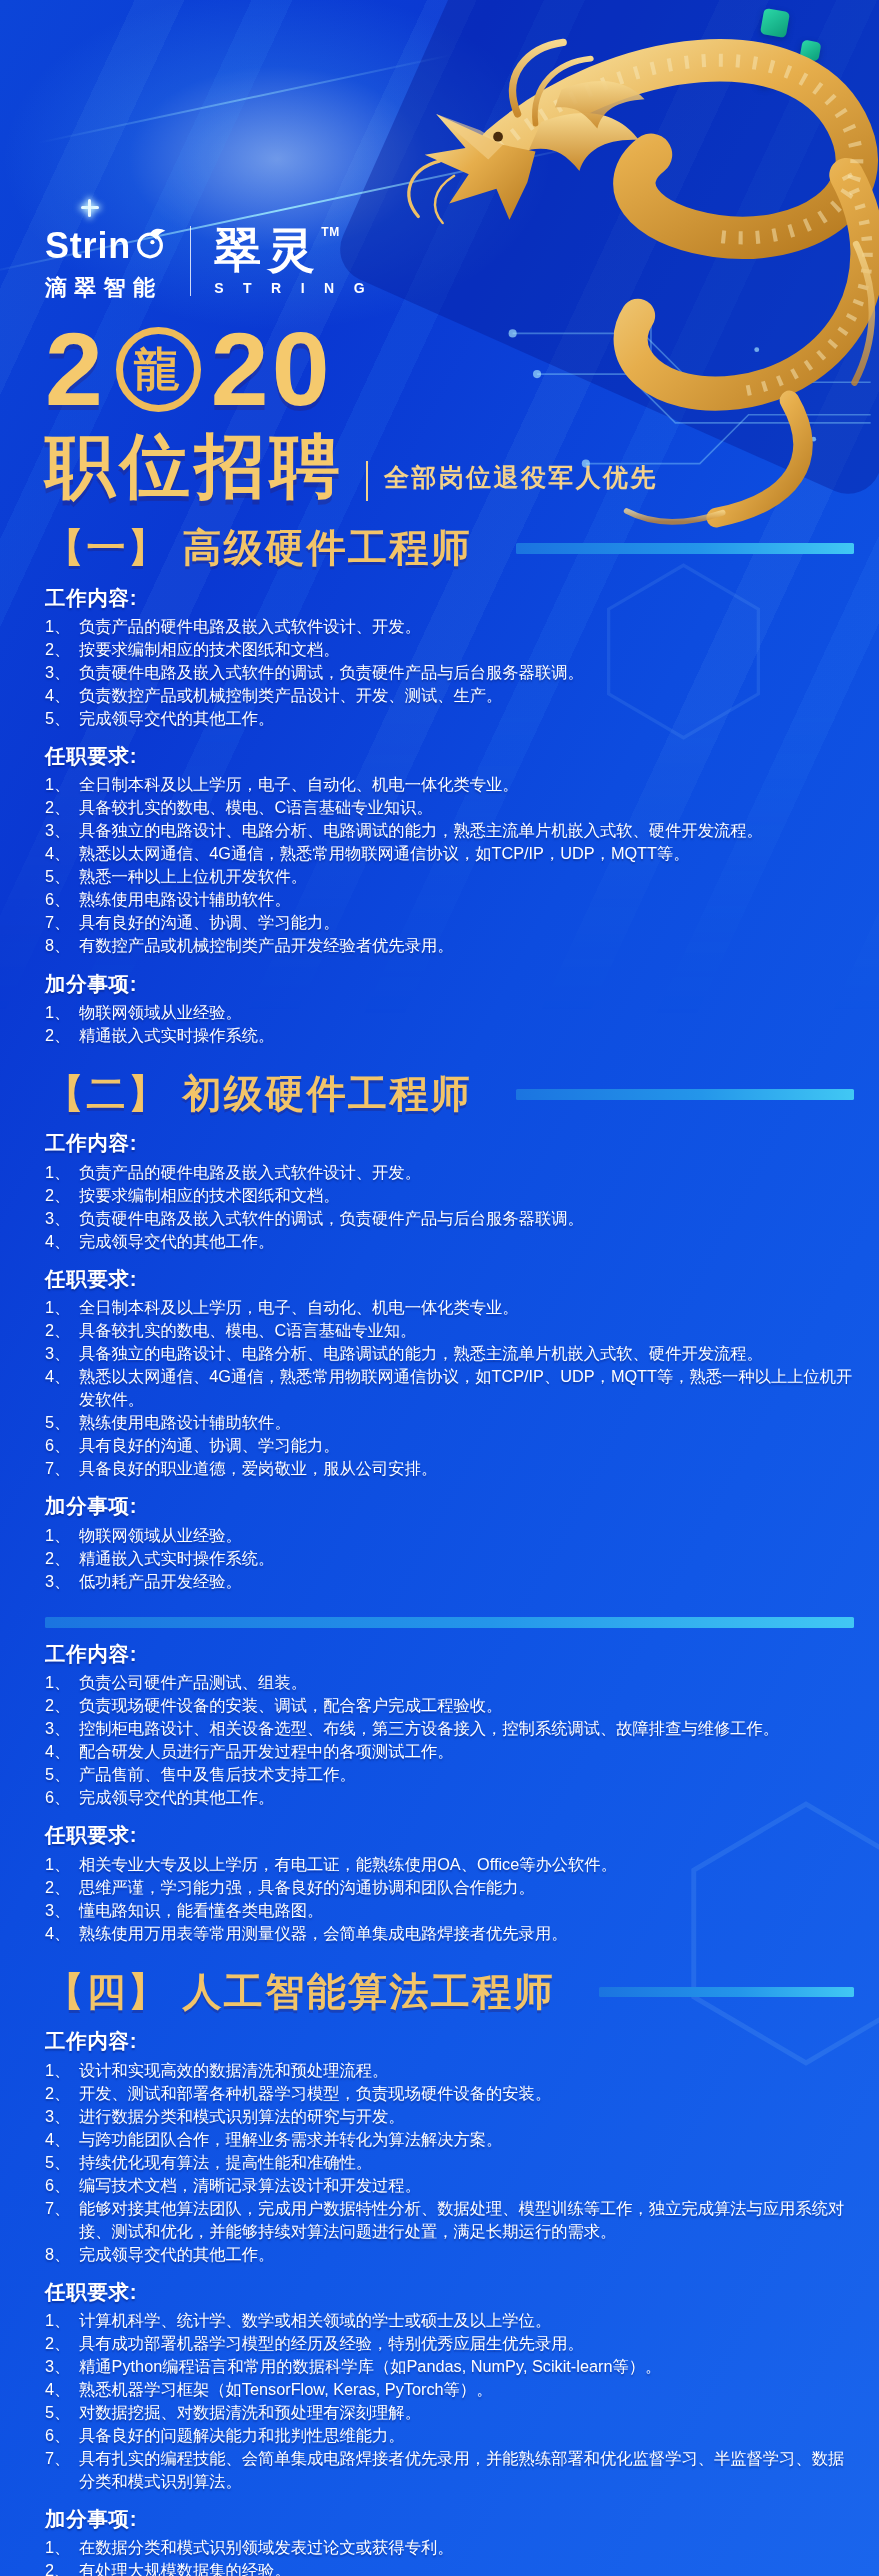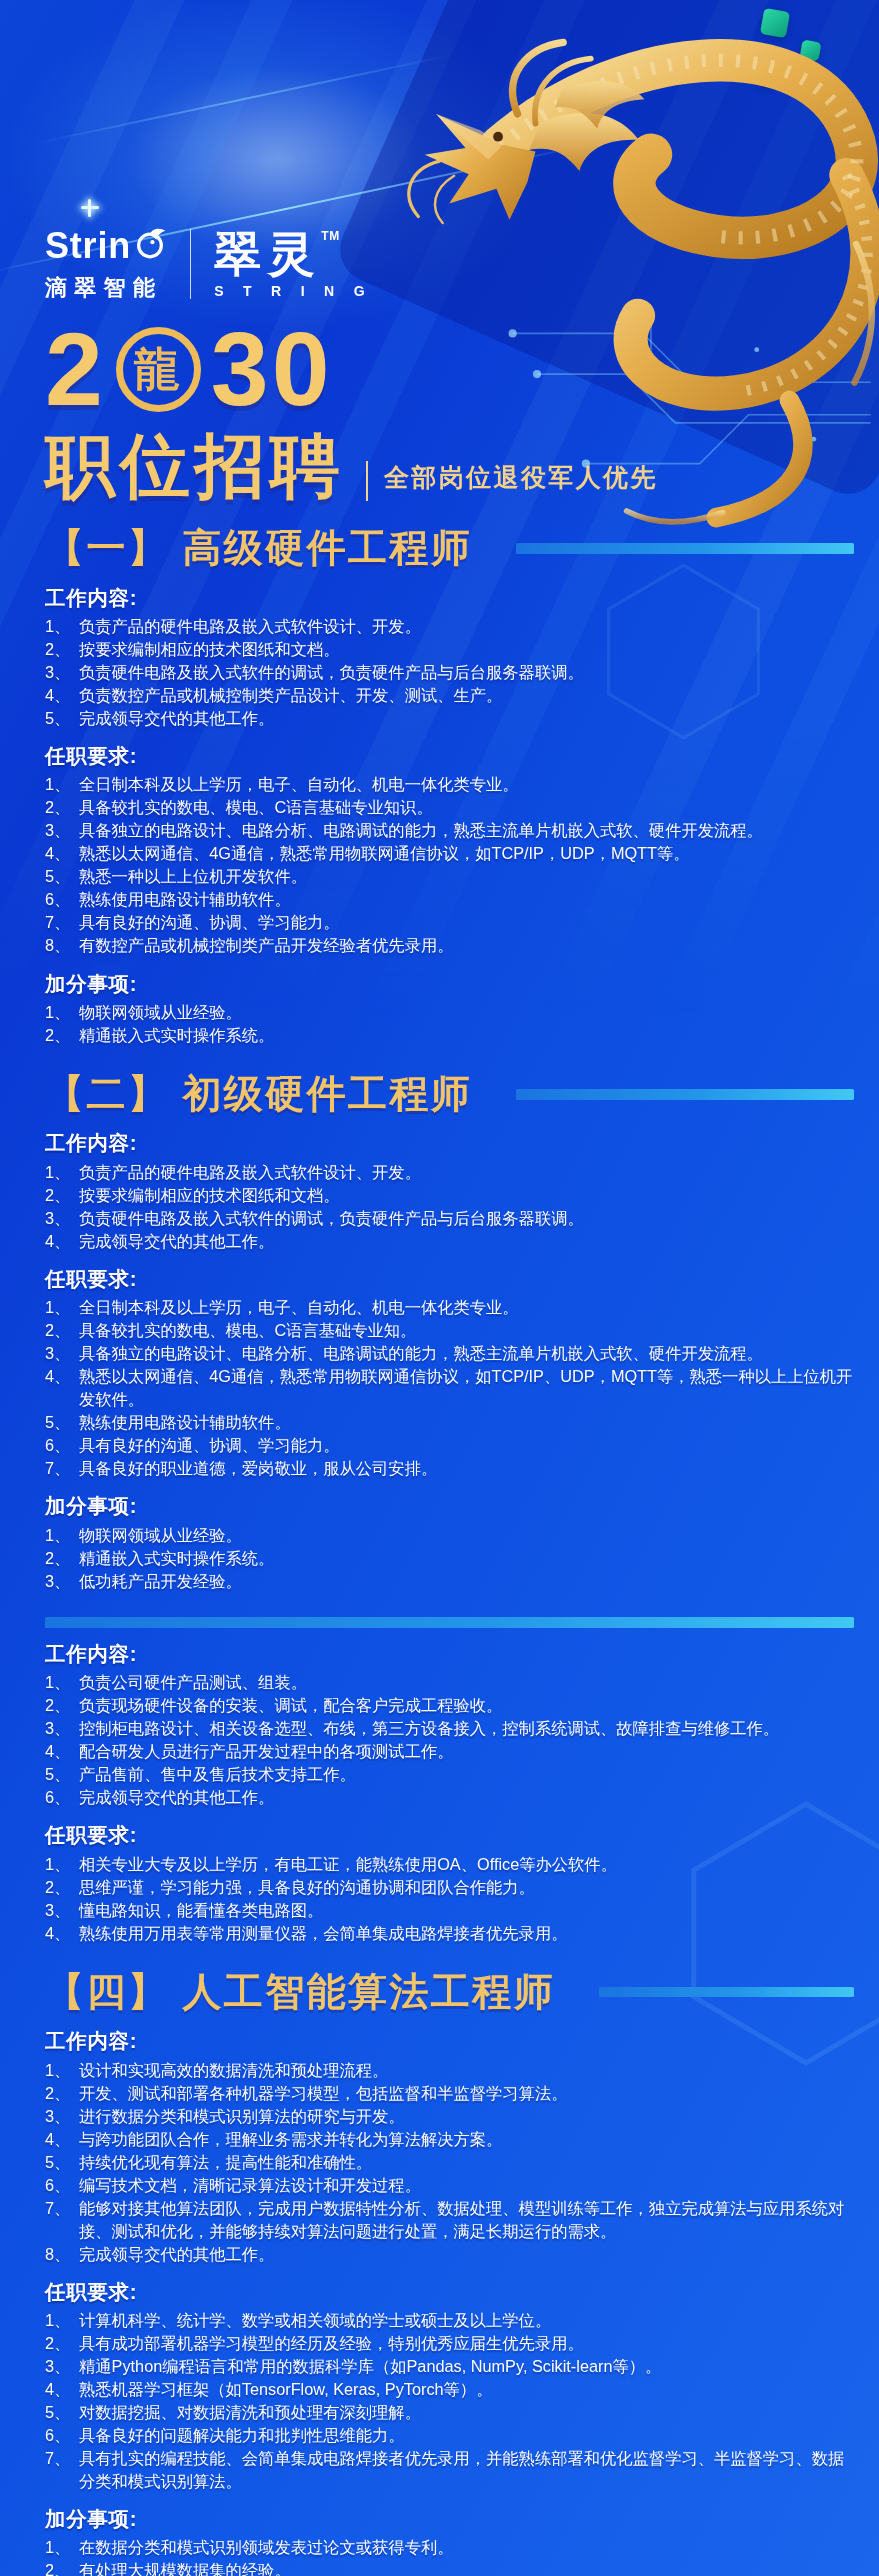--- a/index.html
+++ b/index.html
@@ -34,21 +34,21 @@
   .chip{position:absolute;background:linear-gradient(135deg,#2bd8a8,#0c9d78);border-radius:4.9px;
     transform:rotate(10deg);box-shadow:0 2.4px 6.5px rgba(0,30,90,.4);pointer-events:none;}
   .chip1{width:26px;height:26px;right:91px;top:9.8px;}
   .chip2{width:19px;height:19px;right:59px;top:41px;}
   .chip3{width:14px;height:14px;right:107px;top:72px;}
   .hex{position:absolute;width:244px;height:269px;pointer-events:none;opacity:.12;}
   svg.deco{position:absolute;pointer-events:none;}
   
   .content{position:absolute;left:45px;top:0;width:814px;}
   
-  .brand{display:flex;align-items:center;gap:23px;margin-top:226px;}
+  .brand{display:flex;gap:23px;margin-top:226px;}
   .brand-left{display:flex;flex-direction:column;}
   .brand-latin{display:flex;align-items:center;font-size:36px;font-weight:bold;letter-spacing:0.8px;line-height:1;}
   .bird{margin-left:1.6px;}
   .brand-cn{font-size:22px;letter-spacing:7.3px;margin-top:6.5px;font-weight:bold;}
   .brand-div{width:1.6px;height:70px;background:rgba(255,255,255,.8);}
   .brand-right{display:flex;flex-direction:column;}
   .brand-product{font-size:47px;font-weight:bold;letter-spacing:6.5px;line-height:1;}
   .tm{font-size:12px;vertical-align:top;letter-spacing:0.8px;}
   .brand-en{font-size:14px;letter-spacing:19.5px;margin-top:6.5px;font-weight:bold;}
   
@@ -178,21 +178,21 @@
         </div>
         <div class="brand-en">STRING</div>
       </div>
     </div>
 
     <div class="year">
       <span>2</span>
       <span class="badge">
         <span>龍</span>
       </span>
-      <span>30</span>
+      <span>20</span>
     </div>
 
     <div class="title-row">
       <div class="main-title">职位招聘</div>
       <div class="subtitle">全部岗位退役军人优先</div>
     </div>
 
     <div>
         <div class="section">
     <div class="sec-head">
@@ -430,21 +430,21 @@
     <div>
             <div class="block">
     <div class="block-label">工作内容:</div>
     <ul class="items">
                 <li>
                   <span class="n">1、</span>
                   <span class="t">设计和实现高效的数据清洗和预处理流程。</span>
                 </li>
                 <li>
                   <span class="n">2、</span>
-                  <span class="t">开发、测试和部署各种机器学习模型，包括监督和半监督学习算法。</span>
+                  <span class="t">开发、测试和部署各种机器学习模型，负责现场硬件设备的安装。</span>
                 </li>
                 <li>
                   <span class="n">3、</span>
                   <span class="t">进行数据分类和模式识别算法的研究与开发。</span>
                 </li>
                 <li>
                   <span class="n">4、</span>
                   <span class="t">与跨功能团队合作，理解业务需求并转化为算法解决方案。</span>
                 </li>
                 <li>

